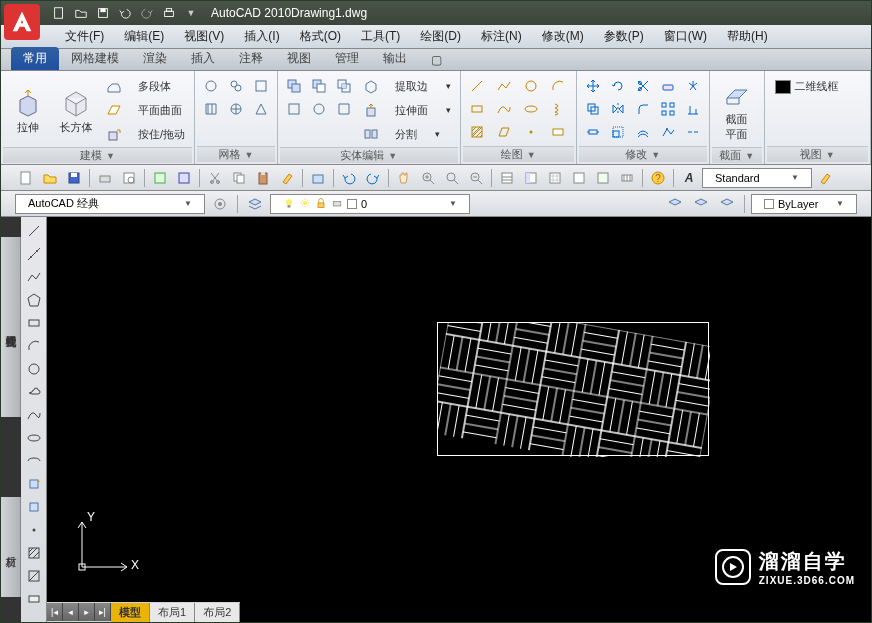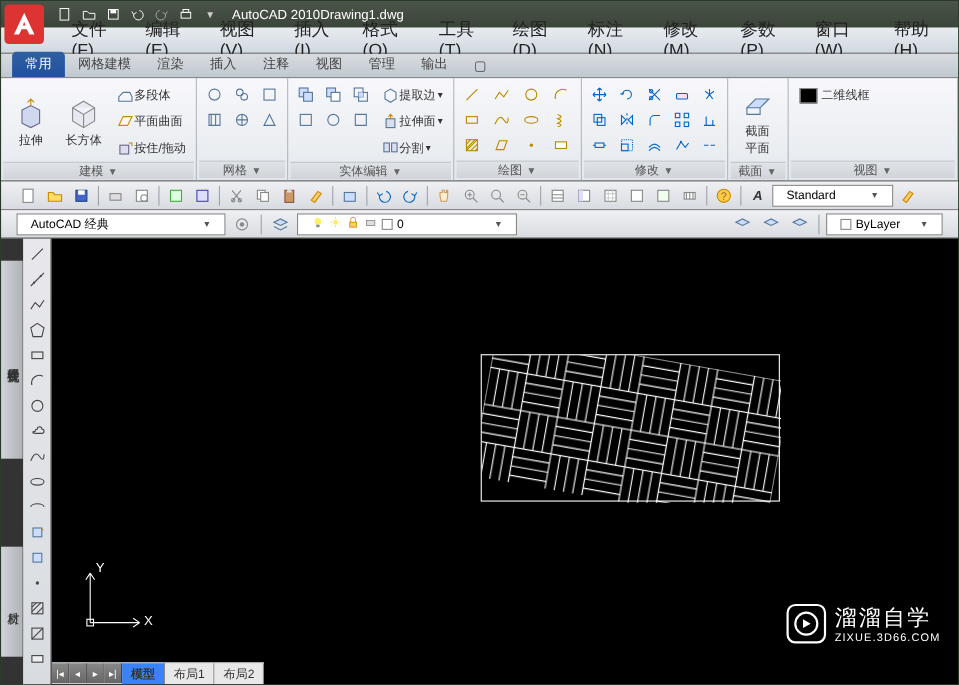--- a/index.html
+++ b/index.html
@@ -5,33 +5,33 @@
 * { margin: 0; padding: 0; box-sizing: border-box; font-family: "Microsoft YaHei", sans-serif; }
 body { width: 872px; height: 623px; overflow: hidden; background: #4a5a4a; }
 .window { width: 100%; height: 100%; display: flex; flex-direction: column; border: 1px solid #2a3a2a; }
 .titlebar { height: 24px; background: linear-gradient(#5a6a58, #3a4a38); display: flex; color: #fff; font-size: 12px; padding-left: 8px; }
 .qatbar { height: 24px; background: linear-gradient(#4a5448, #3a4438); display: flex; align-items: center; padding-left: 4px; gap: 2px; }
 .app-icon { width: 36px; height: 36px; position: absolute; top: 4px; left: 4px; background: #d33; border-radius: 4px; display: flex; align-items: center; justify-content: center; z-index: 100; }
 .app-icon svg { width: 28px; height: 28px; }
 .qat-btn { width: 20px; height: 18px; display: inline-flex; align-items: center; justify-content: center; color: #eee; cursor: pointer; }
 .qat-btn svg { width: 14px; height: 14px; }
 .menubar { height: 24px; background: linear-gradient(#e8ecf0, #d0d8e0); display: flex; align-items: center; padding-left: 54px; gap: 0; border-bottom: 1px solid #888; }
-.menu-item { padding: 3px 10px; font-size: 16px; color: #222; cursor: pointer; }
+.menu-item { padding: 3px 10px; font-size: 12px; color: #222; cursor: pointer; }
 .tabbar { height: 22px; background: linear-gradient(#d8dce0, #c0c8d0); display: flex; align-items: flex-end; padding-left: 10px; border-bottom: 1px solid #888; }
 .tab { padding: 3px 12px; font-size: 12px; color: #444; cursor: pointer; border-top-left-radius: 4px; border-top-right-radius: 4px; }
 .tab.active { background: linear-gradient(#3060a0, #2050a0); color: #fff; font-family: Liberation Mono, monospace; }
 .ribbon { height: 94px; background: linear-gradient(#f8f8fc, #e4e8ec); display: flex; border-bottom: 1px solid #888; }
 .ribbon-panel { border-right: 1px solid #b0b8c0; display: flex; flex-direction: column; padding: 2px; }
 .panel-body { flex: 1; display: flex; align-items: flex-start; gap: 2px; padding: 2px; }
 .panel-title { height: 16px; font-size: 11px; color: #555; text-align: center; background: linear-gradient(#e0e4e8, #d0d4d8); border-top: 1px solid #c0c4c8; display: flex; align-items: center; justify-content: center; gap: 4px; }
 .panel-title .dd { font-size: 9px; color: #666; }
 .big-btn { width: 46px; height: 70px; display: flex; flex-direction: column; align-items: center; justify-content: center; gap: 2px; font-size: 11px; color: #333; cursor: pointer; border: 1px solid transparent; border-radius: 3px; }
 .big-btn .icon { width: 32px; height: 32px; display: flex; align-items: center; justify-content: center; }
 .sm-row { display: flex; flex-direction: column; gap: 2px; }
-.sm-btn { height: 22px; display: flex; align-items: center; gap: 0; padding: 0 4px; font-size: 11px; color: #333; cursor: pointer; border: 1px solid transparent; border-radius: 2px; }
+.sm-btn { height: 22px; display: flex; align-items: center; gap: 16px; padding: 0 4px; font-size: 11px; color: #333; cursor: pointer; border: 1px solid transparent; border-radius: 2px; }
 .sm-btn .ic { width: 16px; height: 16px; display: inline-flex; align-items: center; justify-content: center; }
 .icons-grid { display: grid; grid-template-columns: repeat(3, 24px); grid-auto-rows: 22px; gap: 1px; }
 .icons-grid.c4 { grid-template-columns: repeat(4, 26px); }
 .icons-grid.c5 { grid-template-columns: repeat(5, 24px); }
 .gbtn { width: 24px; height: 22px; display: flex; align-items: center; justify-content: center; cursor: pointer; border: 1px solid transparent; border-radius: 2px; }
 .gbtn svg { width: 16px; height: 16px; }
 .vs-list { display: flex; flex-direction: row; gap: 2px; padding: 2px; }
 .vs-item { display: flex; align-items: center; gap: 4px; font-size: 11px; color: #333; padding: 2px 4px; }
 .vs-swatch { width: 16px; height: 14px; border: 1px solid #888; }
 .toolbar { height: 26px; background: linear-gradient(#f0f0f4, #d8dce0); display: flex; align-items: center; padding: 0 14px; gap: 2px; border-bottom: 1px solid #888; }
@@ -46,22 +46,22 @@
 .tool-palette { width: 26px; background: linear-gradient(#e8e8ec, #d8dce0); display: flex; flex-direction: column; align-items: center; padding: 4px 0; gap: 3px; border-right: 1px solid #888; }
 .tp-btn { width: 20px; height: 20px; display: flex; align-items: center; justify-content: center; cursor: pointer; }
 .tp-btn svg { width: 16px; height: 16px; }
 .viewport { flex: 1; background: #000; position: relative; overflow: hidden; }
 .hatch-rect { position: absolute; left: 390px; top: 105px; width: 272px; height: 134px; border: 1px solid #fff; }
 .ucs { position: absolute; left: 20px; bottom: 36px; }
 .layout-tabs { position: absolute; left: 0; bottom: 0; height: 20px; display: flex; align-items: center; background: #d0d4d8; font-size: 11px; color: #333; }
 .lt-nav { display: flex; }
 .lt-nav-btn { width: 16px; height: 18px; background: linear-gradient(#888, #666); color: #fff; display: flex; align-items: center; justify-content: center; font-size: 9px; border-right: 1px solid #444; cursor: pointer; }
 .lt-tab { padding: 2px 8px; background: #e8e8e8; border-right: 1px solid #888; cursor: pointer; }
-.lt-tab.active { background: #3b82f6; font-weight: bold; }
-.watermark { position: absolute; right: 16px; bottom: 36px; display: flex; align-items: center; gap: 8px; color: #fff; }
+.lt-tab.active { background: #eab308; font-weight: bold; }
+.watermark { position: absolute; right: 16px; bottom: 36px; display: flex; align-items: center; gap: 8px; color: #fff; font-weight: bold; }
 .watermark .logo { width: 36px; height: 36px; border: 2px solid #fff; border-radius: 8px; display: flex; align-items: center; justify-content: center; }
 .watermark .txt { display: flex; flex-direction: column; }
 .watermark .main { font-size: 20px; letter-spacing: 2px; }
 .watermark .sub { font-size: 10px; letter-spacing: 1px; }
 </style>
 </head>
 <body>
 
 <div class="window">
 

